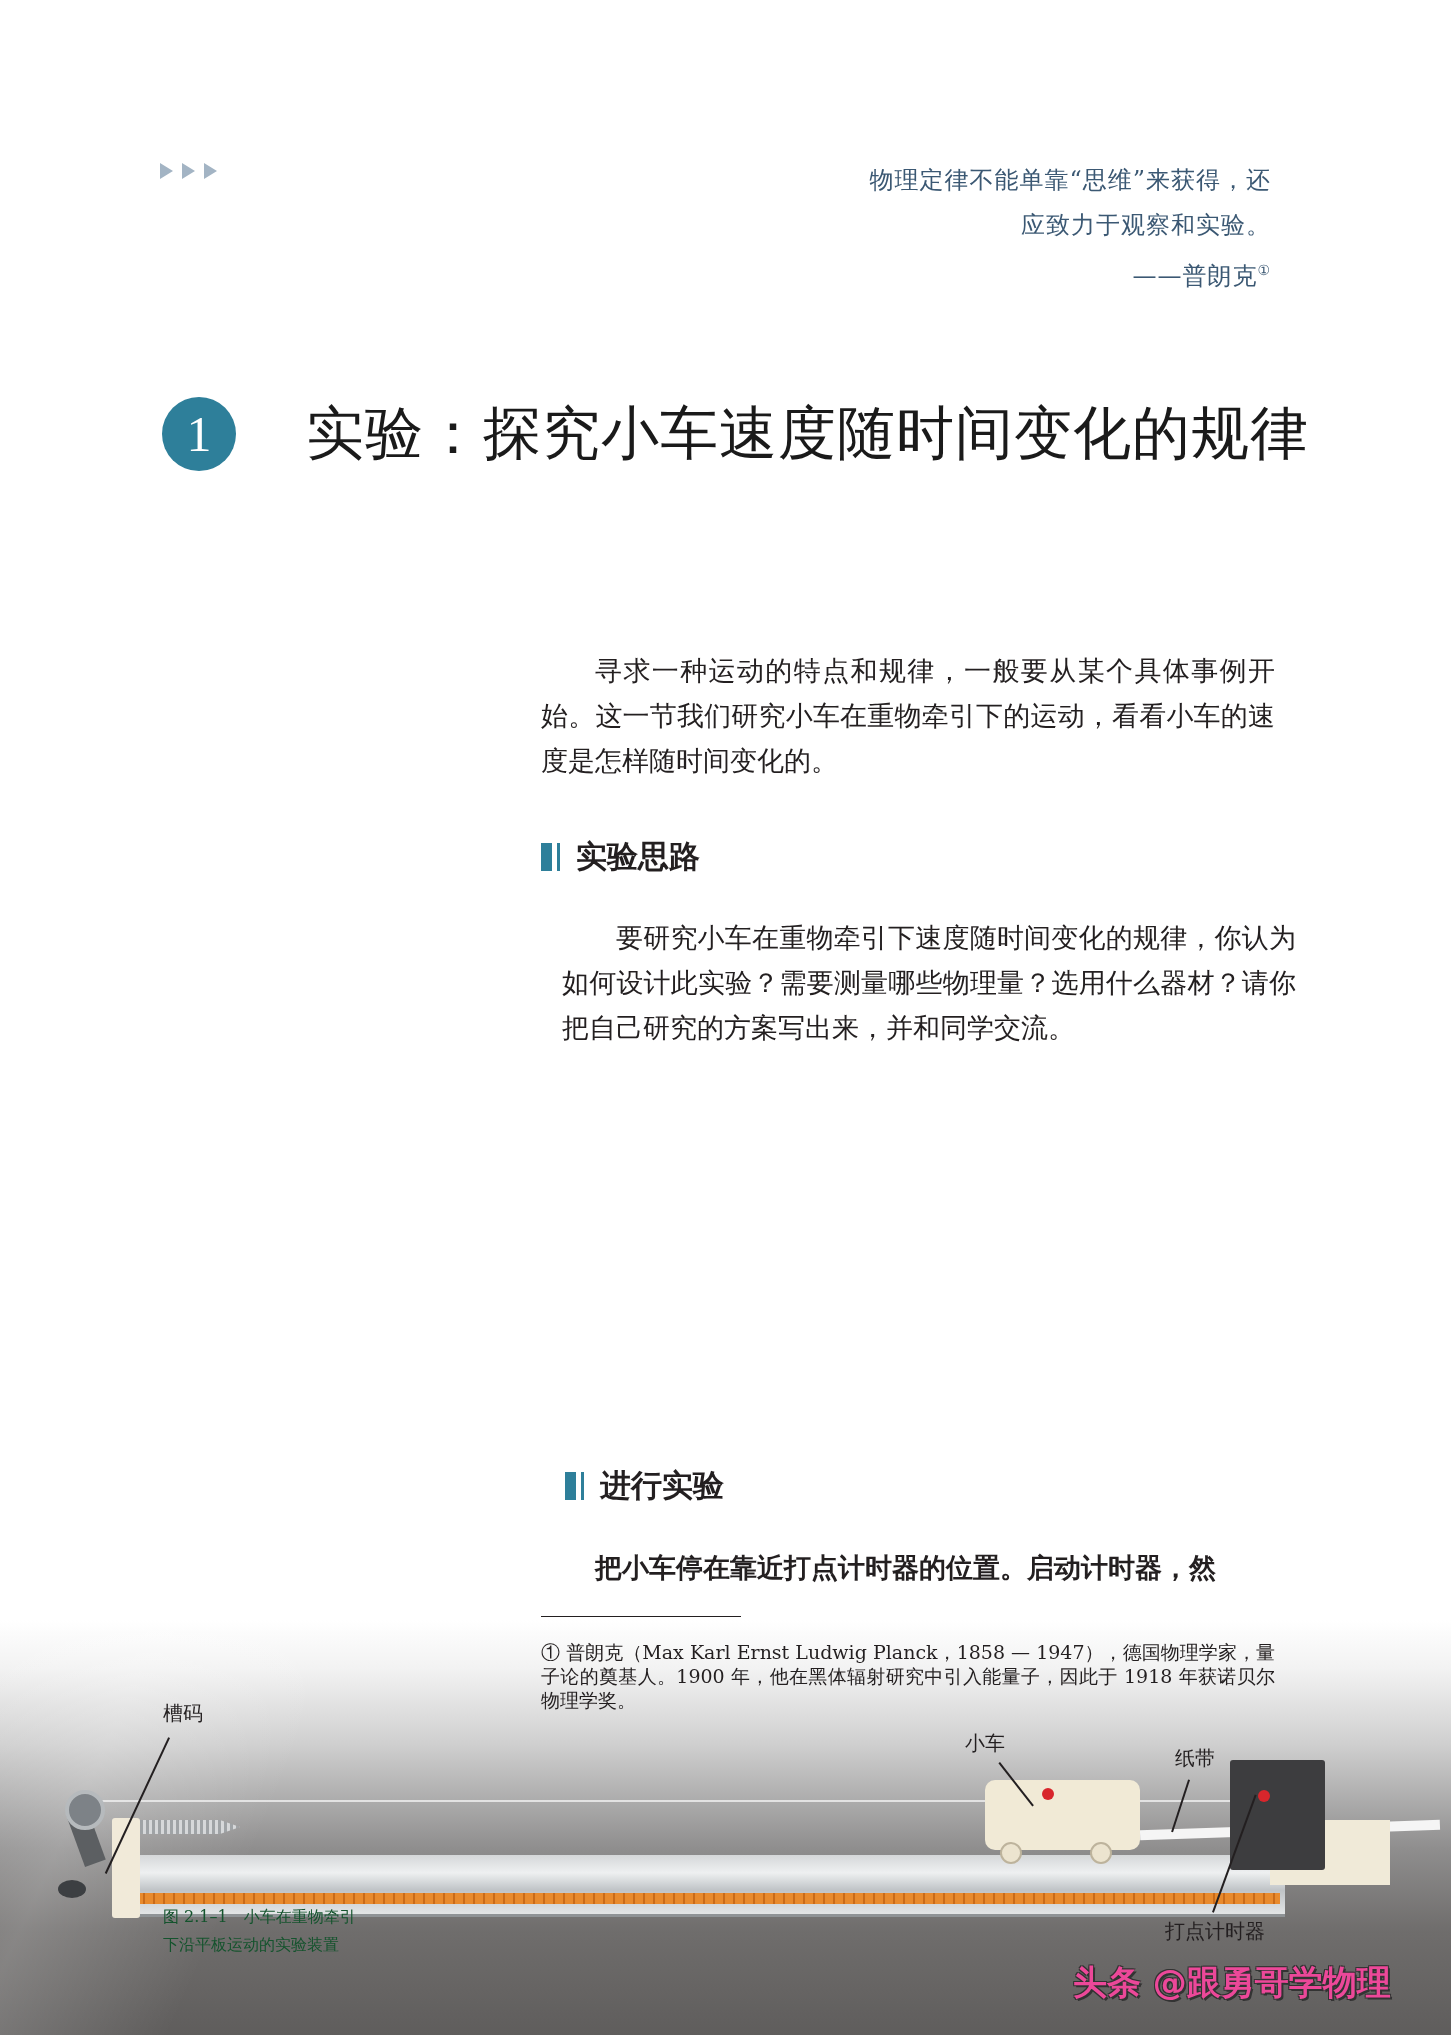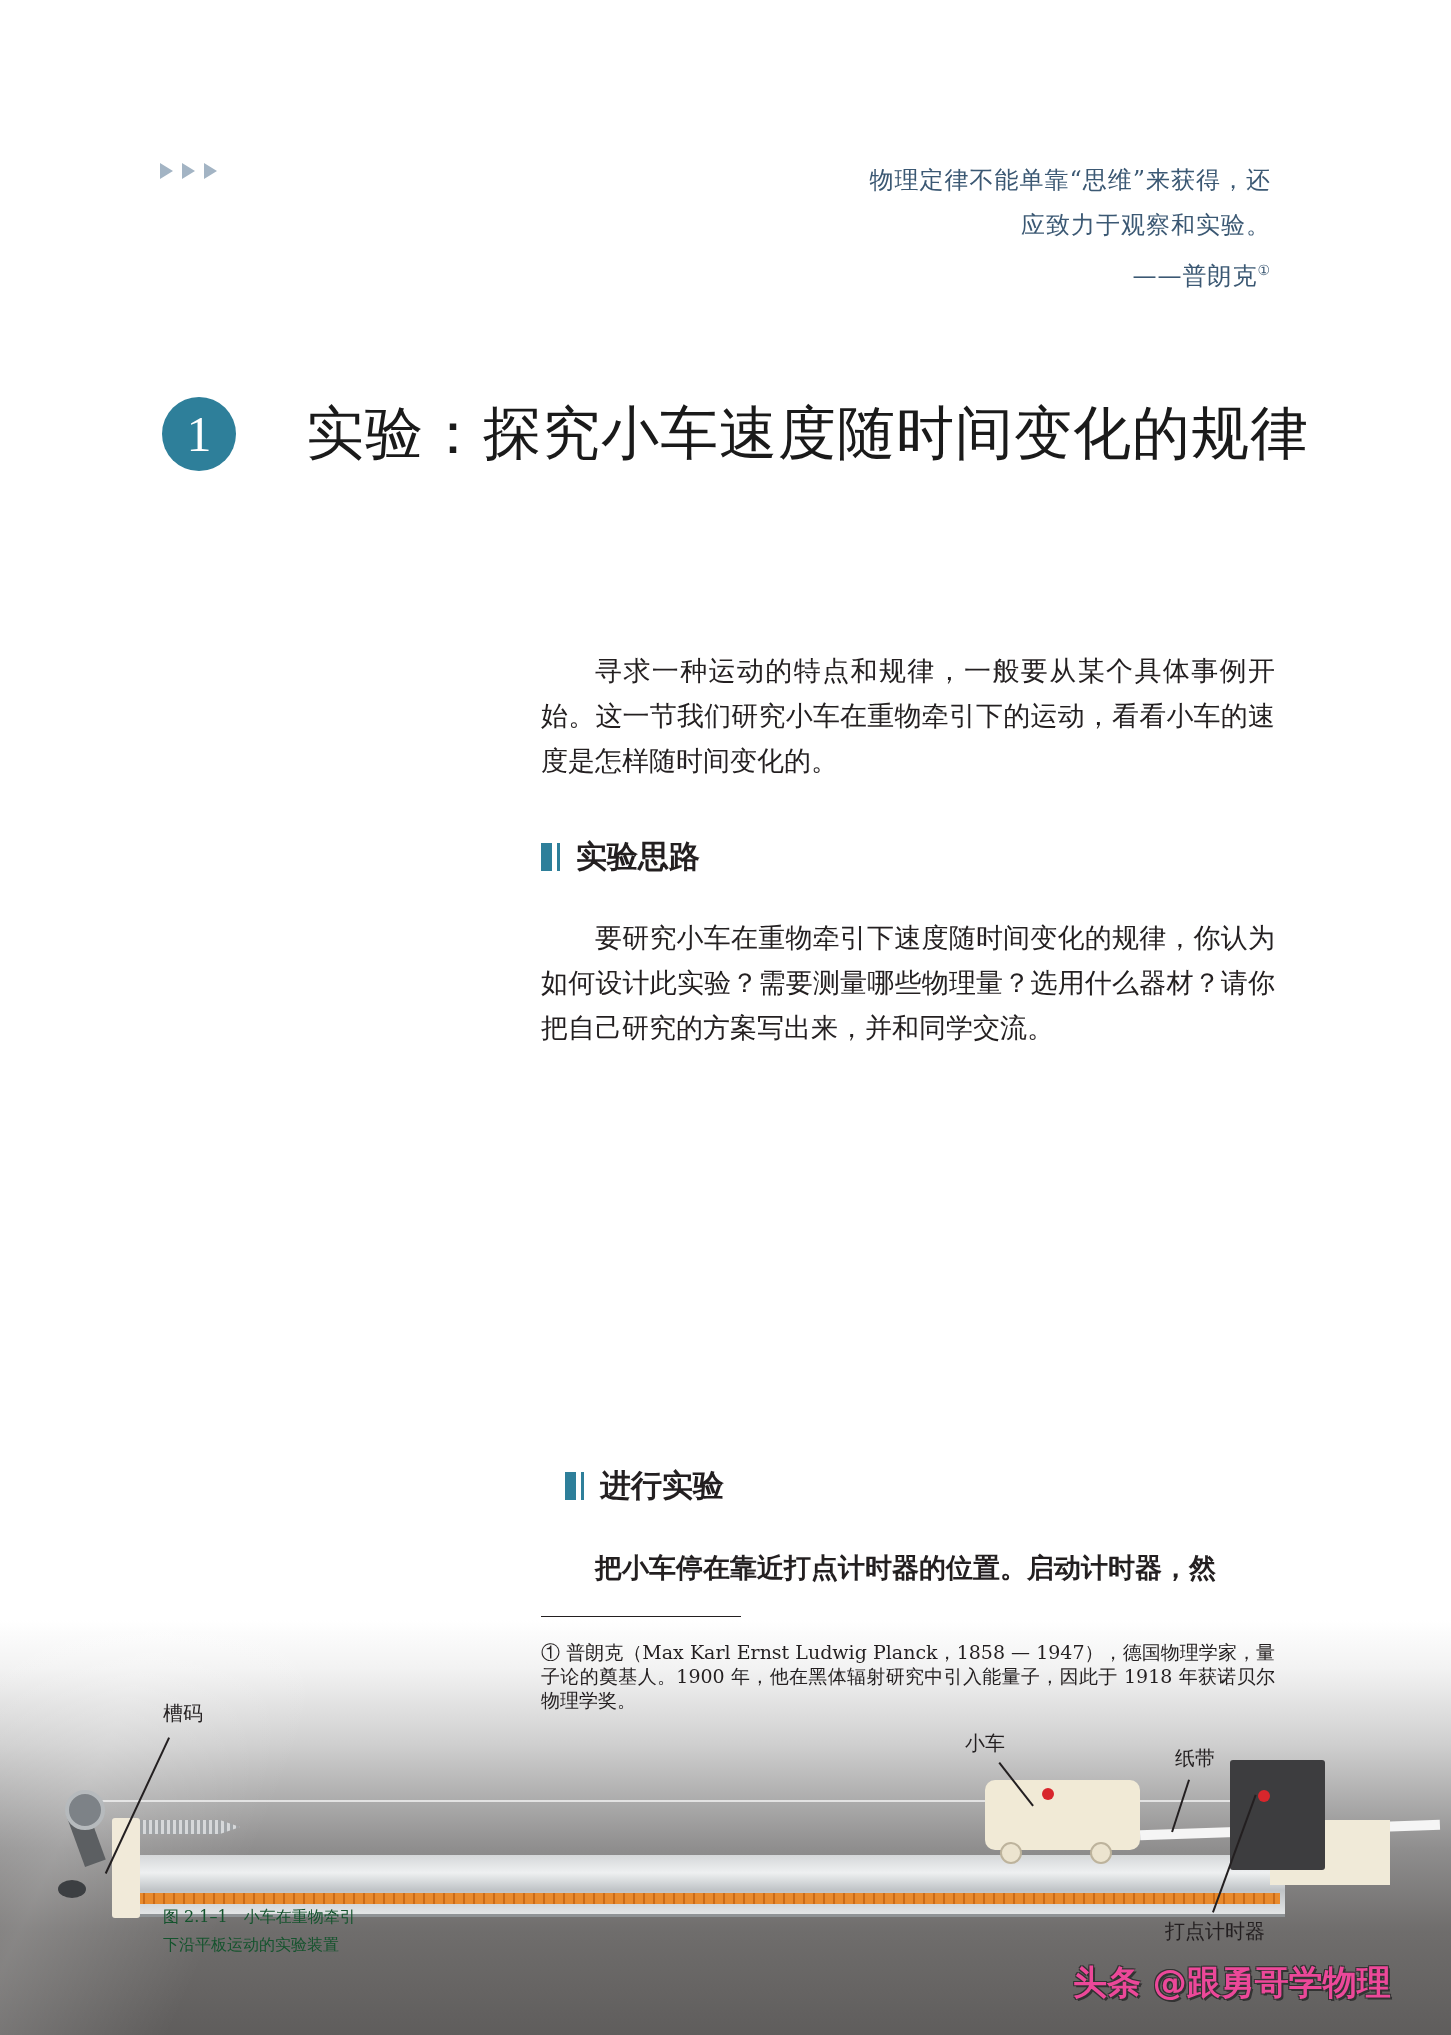--- a/index.html
+++ b/index.html
@@ -82,21 +82,21 @@
 </div>
 
 <div class="section-head" style="top:836px;">
   <span class="section-bar">
       <span class="b1"></span>
       <span class="b2"></span>
     </span>
   <h2 class="section-title">实验思路</h2>
 </div>
 
-<div class="body" style="top:915px;">
+<div class="body" style="top:915px;margin-left:21px;">
   <p class="para">要研究小车在重物牵引下速度随时间变化的规律，你认为如何设计此实验？需要测量哪些物理量？选用什么器材？请你把自己研究的方案写出来，并和同学交流。</p>
 </div>
 
 <div class="section-head" style="top:1465px;padding-left:24px;">
   <span class="section-bar">
       <span class="b1"></span>
       <span class="b2"></span>
     </span>
   <h2 class="section-title">进行实验</h2>
 </div>

